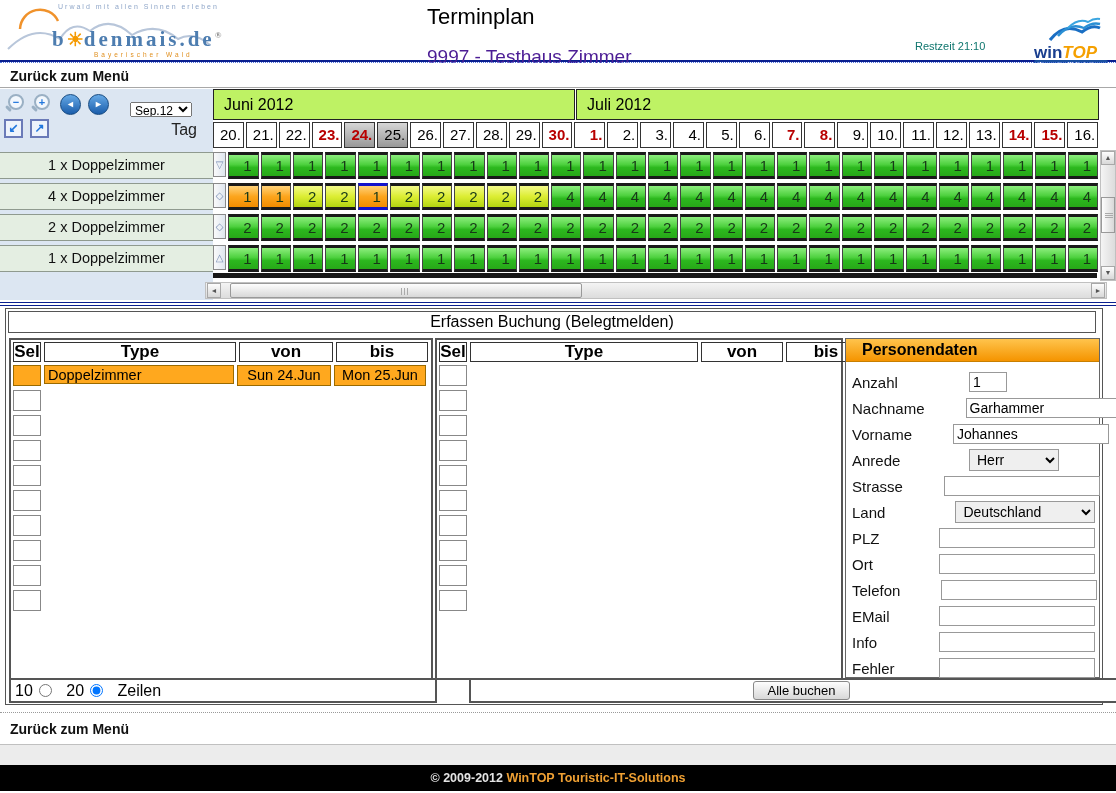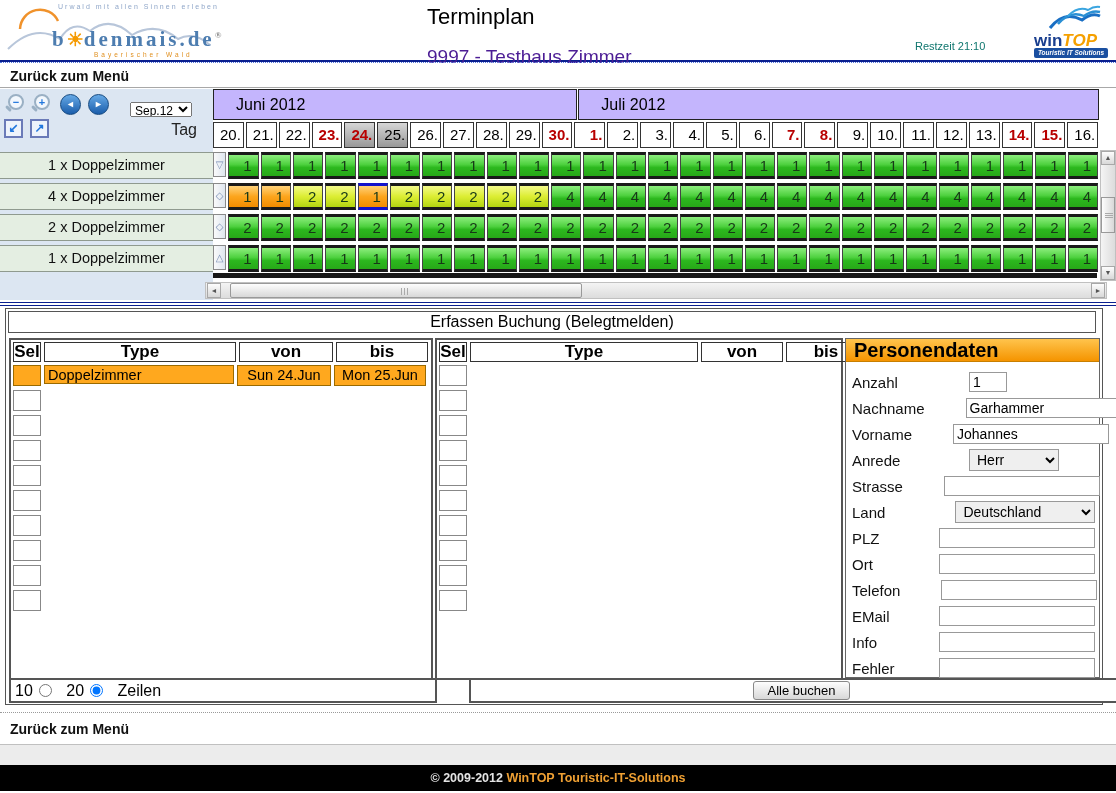--- a/index.html
+++ b/index.html
@@ -16,21 +16,21 @@
   .tagline{position:absolute;left:52px;top:2px;font-size:7px;letter-spacing:2px;color:#90a7c9;white-space:nowrap;}
   .brand{position:absolute;left:46px;top:26px;font-family:"Liberation Serif",serif;font-weight:bold;
          font-size:21px;letter-spacing:3px;color:#4d7db0;white-space:nowrap;}
   .brand .sun{color:#f59a00;font-size:19px;letter-spacing:0;}
   .brand sup{font-size:9px;color:#8a8a8a;letter-spacing:0;}
   .brand-sub{position:absolute;left:88px;top:50px;font-size:6.5px;letter-spacing:3px;color:#e09020;white-space:nowrap;}
   #title-block{position:absolute;left:427px;top:4px;}
   #page-title{font-size:22px;color:#000;}
   #page-subtitle{font-size:19px;color:#4c1d95;margin-top:16px;}
   #restzeit{position:absolute;left:915px;top:40px;font-size:11px;color:#0f766e;}
-  #wintop{position:absolute;right:6px;top:2px;width:76px;height:56px;}
+  #wintop{position:absolute;right:6px;top:14px;width:76px;height:56px;}
   #wintop svg{position:absolute;left:8px;top:0;}
   .wintop-text{position:absolute;left:0;top:29px;white-space:nowrap;}
   .wintop-text .win{font-size:17px;font-weight:bold;color:#1a3f8f;}
   .wintop-text .top{font-size:17px;font-weight:bold;font-style:italic;color:#f5a000;}
   .wintop-banner{position:absolute;left:0;top:46px;width:74px;height:10px;background:#1a4fa0;
         color:#fff;font-size:6.5px;font-style:italic;font-weight:bold;text-align:center;line-height:10px;border-radius:2px;}
 
   
   #menubar{position:absolute;left:0;top:63px;width:1116px;height:25px;background:#fff;
            border-bottom:1px solid #a8a8a8;line-height:25px;padding-left:10px;box-sizing:border-box;}
@@ -57,21 +57,21 @@
   #shrink-icon{left:4px;} #expand-icon{left:30px;}
   #tag-label{position:absolute;right:16px;top:32px;font-size:16px;color:#222;}
 
   #room-labels{position:absolute;left:0;top:63px;width:213px;}
   .room-label{height:25px;margin-bottom:4px;background:#e4eee2;border-top:1px solid #8f9a8f;
        border-bottom:1px solid #8f9a8f;line-height:25px;text-align:center;font-size:14.5px;color:#111;}
 
   #cal-grid{position:absolute;left:213px;top:0;width:887px;height:192px;overflow:hidden;}
   #month-row{display:flex;height:31px;}
   .month-cell{border:1px solid #222;margin-right:1px;font-size:16px;line-height:30px;
-       padding-left:22px;box-sizing:content-box;background:#c4b5fd;white-space:nowrap;overflow:hidden;}
+       padding-left:10px;box-sizing:content-box;background:#bef264;white-space:nowrap;overflow:hidden;}
   #day-row{display:flex;height:26px;margin-top:2px;}
   .day-cell{width:29.4px;border:1px solid #333;margin-right:2px;font-size:15px;line-height:24px;
        text-align:right;padding-right:2px;box-sizing:content-box;background:#fff;cursor:pointer;}
   .day-cell.red{color:#b80000;font-weight:bold;}
   .day-cell.dsel{background:linear-gradient(180deg,#d6d6d6,#989898);}
   #grid-body{position:absolute;left:0;top:63px;width:887px;}
   .grid-row{display:flex;height:27px;margin-bottom:4px;}
   .arrow-cell{width:15px;height:23px;border:1px solid #8a8a8a;background:linear-gradient(90deg,#fafafa,#dfe6ef);
        color:#7a8fb5;font-size:10px;text-align:center;line-height:23px;margin-right:2px;cursor:pointer;}
   .cell{width:29.4px;height:21px;border-top:3px solid #1a1a1a;border-bottom:3px solid #1a1a1a;
@@ -119,22 +119,22 @@
       line-height:18px;box-sizing:content-box;}
   .tbody{position:absolute;left:2px;top:25px;right:2px;bottom:2px;}
   .trow{display:flex;gap:3px;height:21px;margin-bottom:4px;}
   .td{height:19px;border:1px solid #888;font-size:14.5px;line-height:19px;text-align:center;
       box-sizing:content-box;background:#fff;}
   .td.orange{background:#ffa81e;border:1px solid #9a6a00;}
   .td.left{text-align:left;padding-left:3px;box-sizing:border-box;}
   .selcell{cursor:pointer;}
 
   #persons{position:absolute;left:839px;top:29px;width:253px;height:338px;border:1px solid #666;background:#fff;}
-  .p-title{height:22px;background:linear-gradient(180deg,#ffc44d,#f59400);font-size:20px;font-weight:bold;
-      line-height:22px;padding-left:8px;border-bottom:1px solid #c87f00;}
+  .p-title{height:22px;background:linear-gradient(180deg,#ffc44d,#f59400);font-size:16px;font-weight:bold;
+      line-height:22px;padding-left:16px;border-bottom:1px solid #c87f00;}
   #person-fields{position:absolute;left:6px;top:30px;right:4px;}
   .p-row{height:26px;display:flex;align-items:center;gap:41px;}
   .p-label{display:inline-block;width:76px;font-size:15px;color:#111;}
   .p-input{border:1px solid #999;height:18px;font-size:14px;font-family:"Liberation Sans",sans-serif;
       padding:0 3px;box-sizing:content-box;}
   select.p-input{height:22px;box-sizing:border-box;}
   .w-small{width:30px;} .w-text{width:148px;} .w-sel{width:90px;} .w-wide{width:168px;}
 
   #zeilen-box{position:absolute;left:3px;top:369px;width:420px;height:21px;border:2px solid #555;
       font-size:16px;line-height:21px;padding-left:4px;box-sizing:content-box;background:#fff;}

